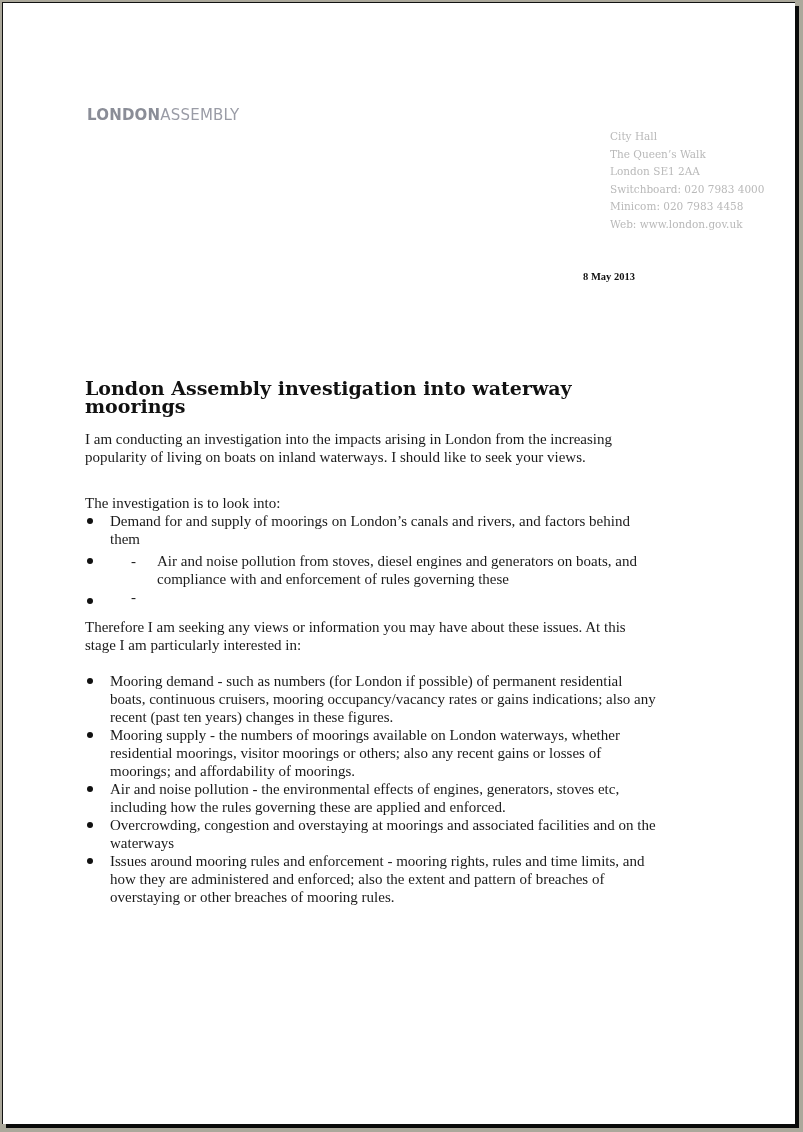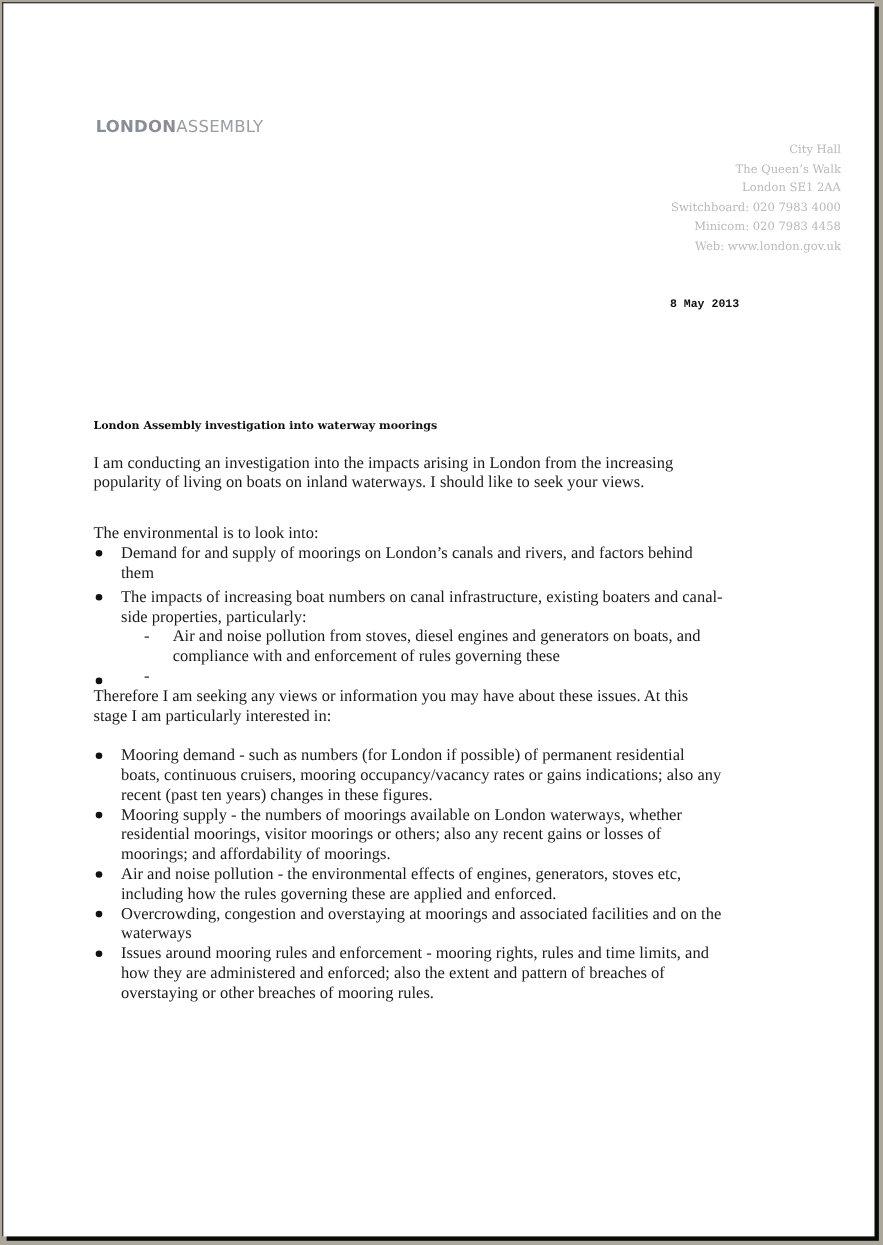--- a/index.html
+++ b/index.html
@@ -32,45 +32,44 @@
   .logo .bold { font-weight: bold; }
   .logo .light { font-weight: normal; color: #9a9ca6; }
   .address {
     position: absolute;
     left: 607px; top: 125px;
     font-family: "DejaVu Serif", "Liberation Serif", serif;
     font-size: 10.5px;
     line-height: 17.6px;
     color: #b9b9b9;
     white-space: nowrap;
-    text-align: right;
   }
   .date {
     position: absolute;
-    left: 606px; top: 268px;
-    font-family: Liberation Mono, monospace;
+    left: 580px; top: 268px;
+    font-family: Liberation Serif, serif;
     font-weight: bold;
     font-size: 10.5px;
     color: #111;
     white-space: nowrap;
     text-align: center;
   }
   .body-text {
     position: absolute;
     left: 82px; top: 376px;
     width: 575px;
     font-family: "Liberation Serif", "DejaVu Serif", serif;
     font-size: 15px;
     line-height: 18px;
     color: #1a1a1a;
   }
   .title {
     font-family: "DejaVu Serif", "Liberation Serif", serif;
     font-weight: bold;
-    font-size: 10px;
+    font-size: 19px;
     margin: 0 0 15px 0;
     line-height: 18px;
     color: #111;
   }
   p { margin: 0; }
   .para1 { margin-bottom: 28px; }
   ul.bullets {
     list-style: none;
     margin: 0; padding: 0;
   }
@@ -91,21 +90,21 @@
     margin: 0; padding: 0 0 0 47px;
   }
   ul.dashes > li {
     position: relative;
     padding-left: 0;
   }
   ul.dashes > li .dash {
     position: absolute;
     left: -26px; top: 0;
   }
-  .para3 { margin-top: 18px; margin-bottom: 18px; }
+  .para3 { margin-top: 30px; margin-bottom: 18px; }
   .list2 { margin-top: 18px; }
   .list2 > li { margin-bottom: 0 !important; }
 </style>
 </head>
 <body>
 
 <div class="page">
 
   <div class="logo"><span class="bold">LONDON</span><span class="light">ASSEMBLY</span></div>
 
@@ -118,29 +117,28 @@
     <div>Web:  www.london.gov.uk</div>
   </div>
 
   <div class="date">8 May 2013</div>
 
   <div class="body-text">
     <div class="title">London Assembly investigation into waterway moorings</div>
 
     <p class="para1">I am conducting an investigation into the impacts arising in London from the increasing popularity of living on boats on inland waterways.  I should like to seek your views.</p>
 
-    <p>The environmental is to look into:</p>
+    <p>The investigation is to look into:</p>
     <ul class="bullets">
       <li>
         <span class="bullet"></span>
         <span>Demand for and supply of moorings on London’s canals and rivers, and factors behind them</span>
       </li>
       <li>
         <span class="bullet"></span>
-        <span>The impacts of increasing boat numbers on canal infrastructure, existing boaters and canal-side properties, particularly:</span>
         <ul class="dashes">
           <li>
             <span class="dash">-</span>
             <span>Air and noise pollution from stoves, diesel engines and generators on boats, and compliance with and enforcement of rules governing these</span>
           </li>
           <li>
             <span class="dash">-</span>
           </li>
         </ul>
       </li>

